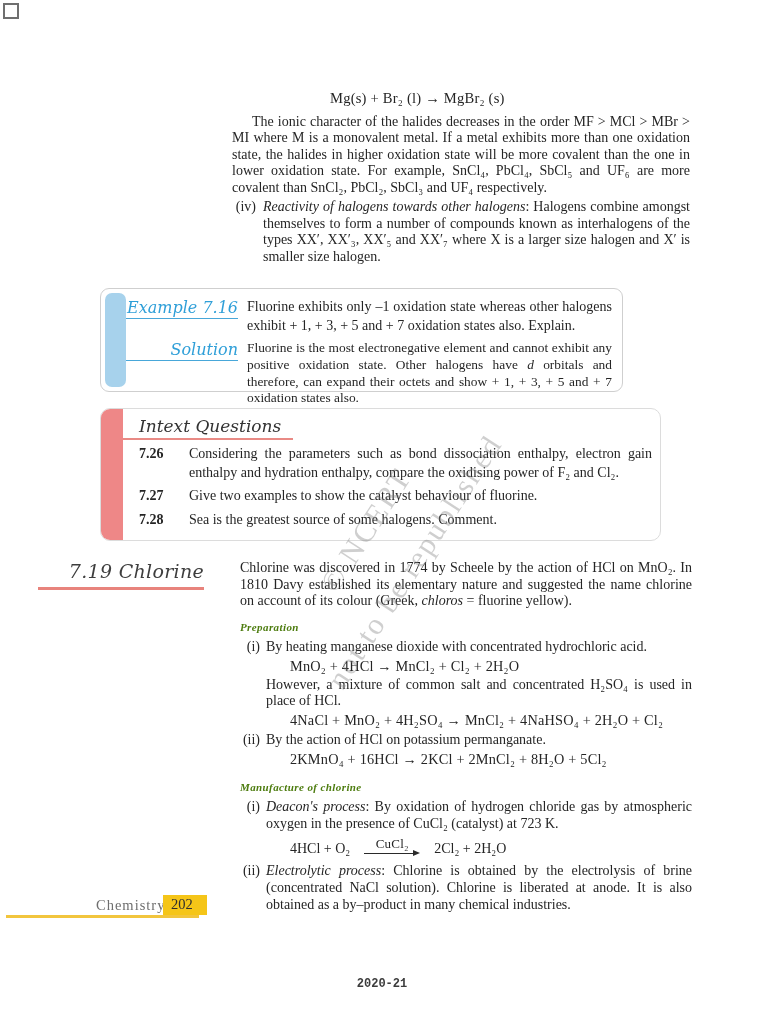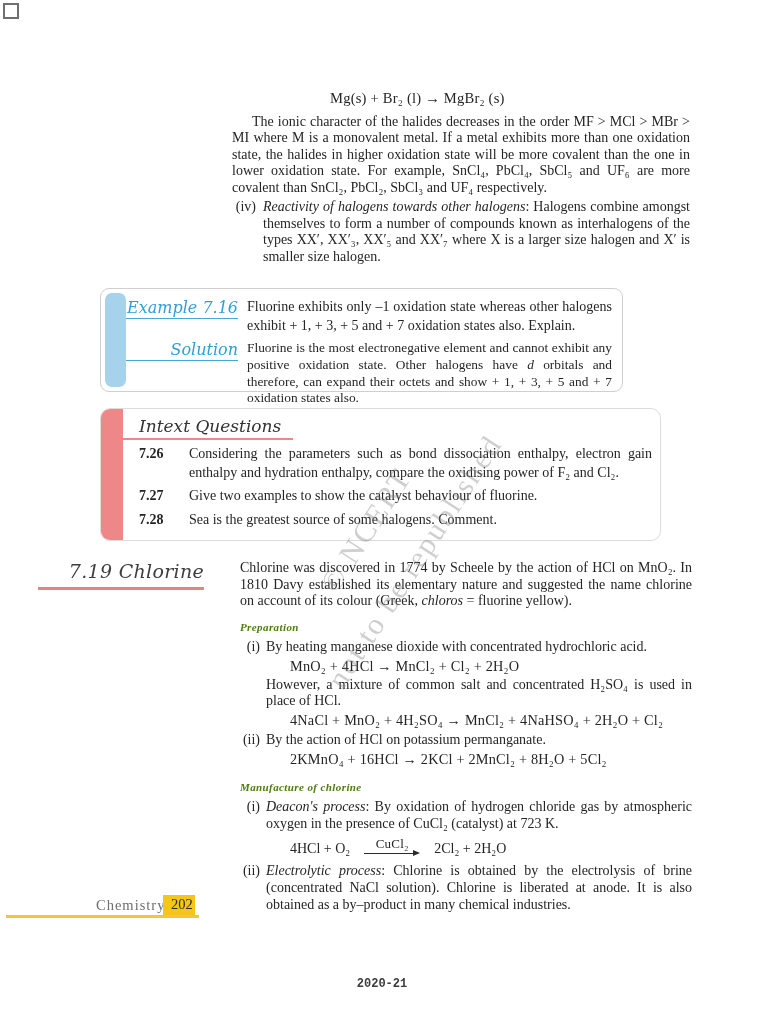--- a/index.html
+++ b/index.html
@@ -76,21 +76,21 @@
   .arrow-label { font-size: 13px; line-height: 10px; letter-spacing: 0.2px; }
   .arrow-line { position: relative; width: 56px; height: 9px; }
   .arrow-line::before { content: ''; position: absolute; left: 0; right: 4px; top: 4px; border-top: 1.4px solid #2a2a2a; }
   .arrow-line::after {
     content: ''; position: absolute; right: 0; top: 1px; width: 0; height: 0;
     border-left: 7px solid #2a2a2a; border-top: 3.8px solid transparent; border-bottom: 3.8px solid transparent;
   }
   
   .footer-rule { position: absolute; left: 6px; top: 915px; width: 193px; height: 3px; background: #f2c53d; }
   .footer-book { position: absolute; left: 96px; top: 897px; font-size: 14.5px; color: #6e6e6e; letter-spacing: 1px; }
-  .footer-page { position: absolute; left: 163px; top: 895px; background: #f5c518; font-size: 14.5px; color: #2e2e2e; padding: 1px 2px 2px 8px; }
+  .footer-page { position: absolute; left: 163px; top: 895px; background: #f5c518; font-size: 14.5px; color: #2e2e2e; padding: 1px 14px 2px 8px; }
   .year {
     position: absolute; left: 0; top: 977px; width: 764px; text-align: center;
     font-family: Liberation Mono, monospace; font-size: 12px; font-weight: 600; color: #3c3c3c;
   }
 </style>
 </head>
 <body>
 
 <div class="page">
 

